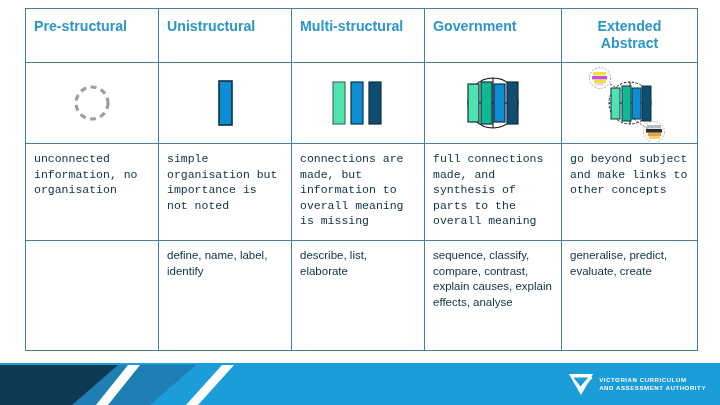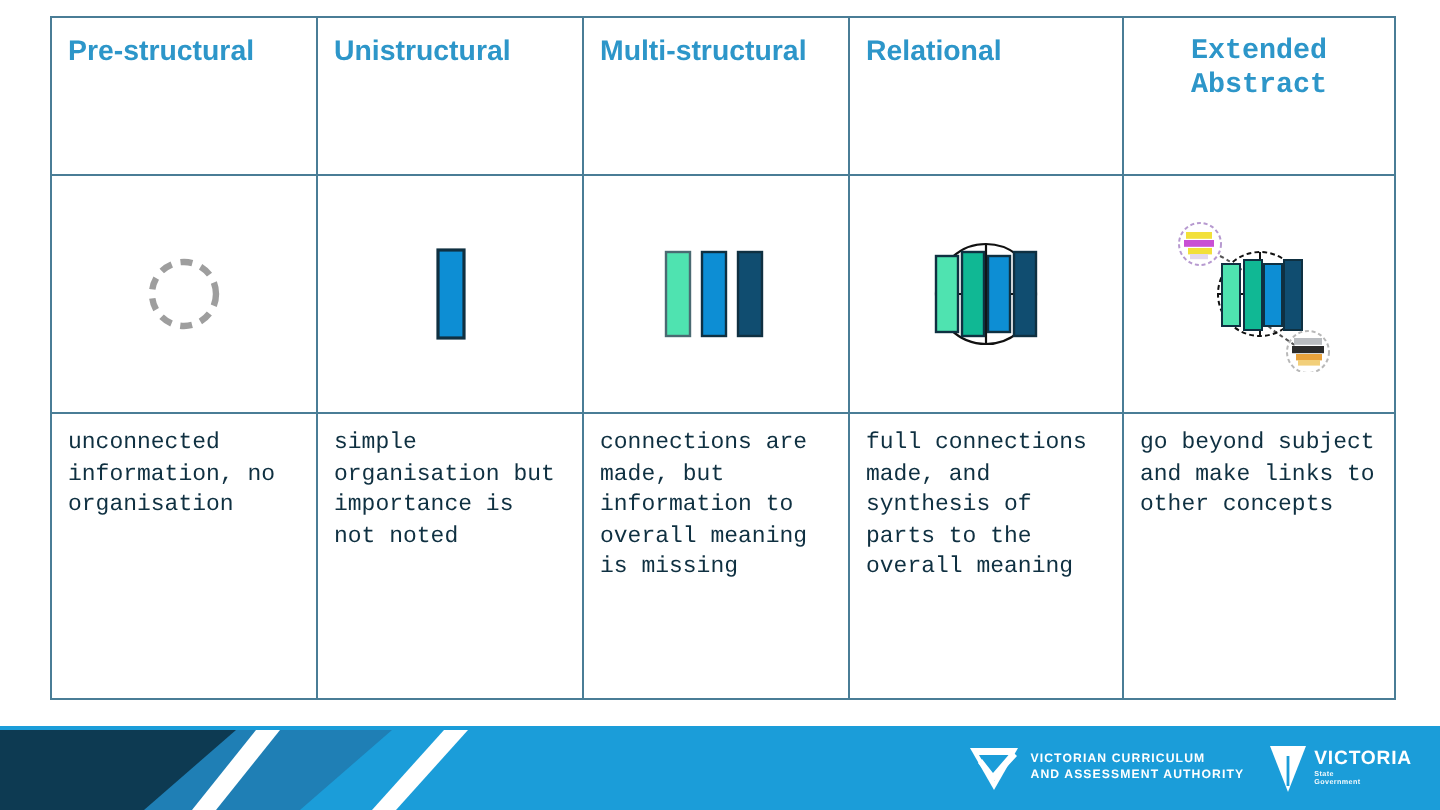--- a/index.html
+++ b/index.html
@@ -32,21 +32,21 @@
 
   tr.header-row td{
     height:40px;
     color:#2d96c9;
     font-size:14.2px;
     font-weight:bold;
     line-height:17px;
     padding-top:9px;
     vertical-align:top;
   }
-  td.header-center{text-align:center;font-family:Liberation Mono, monospace;}
+  td.header-center{text-align:center;}
   tr.icon-row td{height:80px;padding:0;vertical-align:middle;}
   tr.desc-row td{height:85px;font-family:Liberation Mono, monospace;}
   tr.verb-row td{height:98px;}
 
   .icon-wrap{
     width:100%;height:80px;
     display:flex;align-items:center;justify-content:center;
   }
 
   
@@ -89,21 +89,21 @@
         <col class="c3">
         <col class="c4">
         <col class="c5">
     </colgroup>
     <tbody>
 
       <tr class="header-row">
         <td>Pre-structural</td>
         <td>Unistructural</td>
         <td>Multi-structural</td>
-        <td>Relational</td>
+        <td>Government</td>
         <td class="header-center">Extended Abstract</td>
       </tr>
 
       <tr class="icon-row">
 
         <td>
           <div class="icon-wrap">
             <svg width="46" height="46" viewBox="0 0 46 46">
               <circle cx="23" cy="23" r="16" fill="none" stroke="#9e9e9e" stroke-width="3.2" stroke-dasharray="6 4.5" stroke-linecap="butt"></circle>
             </svg>
@@ -174,20 +174,27 @@
       </tr>
 
       <tr class="desc-row">
         <td>unconnected information, no organisation</td>
         <td>simple organisation but importance is not noted</td>
         <td>connections are made, but information to overall meaning is missing</td>
         <td>full connections made, and synthesis of parts to the overall meaning</td>
         <td>go beyond subject and make links to other concepts</td>
       </tr>
 
+      <tr class="verb-row">
+        <td></td>
+        <td>define, name, label, identify</td>
+        <td>describe, list, elaborate</td>
+        <td>sequence, classify, compare, contrast, explain causes, explain effects, analyse</td>
+        <td>generalise, predict, evaluate, create</td>
+      </tr>
 
     </tbody>
   </table>
 
   <div class="banner">
     <div class="band">
       <svg width="720" height="42" viewBox="0 0 720 42" preserveAspectRatio="none">
         <rect x="0" y="0" width="720" height="42" fill="#1b9dd9"></rect>
         <polygon points="0,2 196,2 150,42 0,42" fill="#1f7fb5"></polygon>
         <polygon points="0,2 118,2 72,42 0,42" fill="#0d3a52"></polygon>
@@ -203,28 +210,17 @@
           <polygon points="1,2 25,2 13,23" fill="#ffffff"></polygon>
           <polygon points="5.5,5.5 20.5,5.5 13,18.5" fill="#1b9dd9"></polygon>
           <polygon points="7,7.5 12.5,14.5 22,3.5 24.5,6 12.5,19 5,9.5" fill="#ffffff"></polygon>
         </svg>
         <div class="vcaa-stack">
           <div class="vcaa-text">VICTORIAN CURRICULUM</div>
           <div class="vcaa-text">AND ASSESSMENT AUTHORITY</div>
         </div>
       </div>
 
-      <div class="vic-logo">
-        <svg width="20" height="26" viewBox="0 0 20 26">
-          <polygon points="1,2 19,2 10,25" fill="#ffffff"></polygon>
-          <line x1="10" y1="7" x2="10" y2="22" stroke="#1b9dd9" stroke-width="1.4"></line>
-        </svg>
-        <div class="vic-stack">
-          <div class="vic-word">VICTORIA</div>
-          <div class="vic-sub">State</div>
-          <div class="vic-sub">Government</div>
-        </div>
-      </div>
 
     </div>
   </div>
 
 </div>
 
 </body></html>

